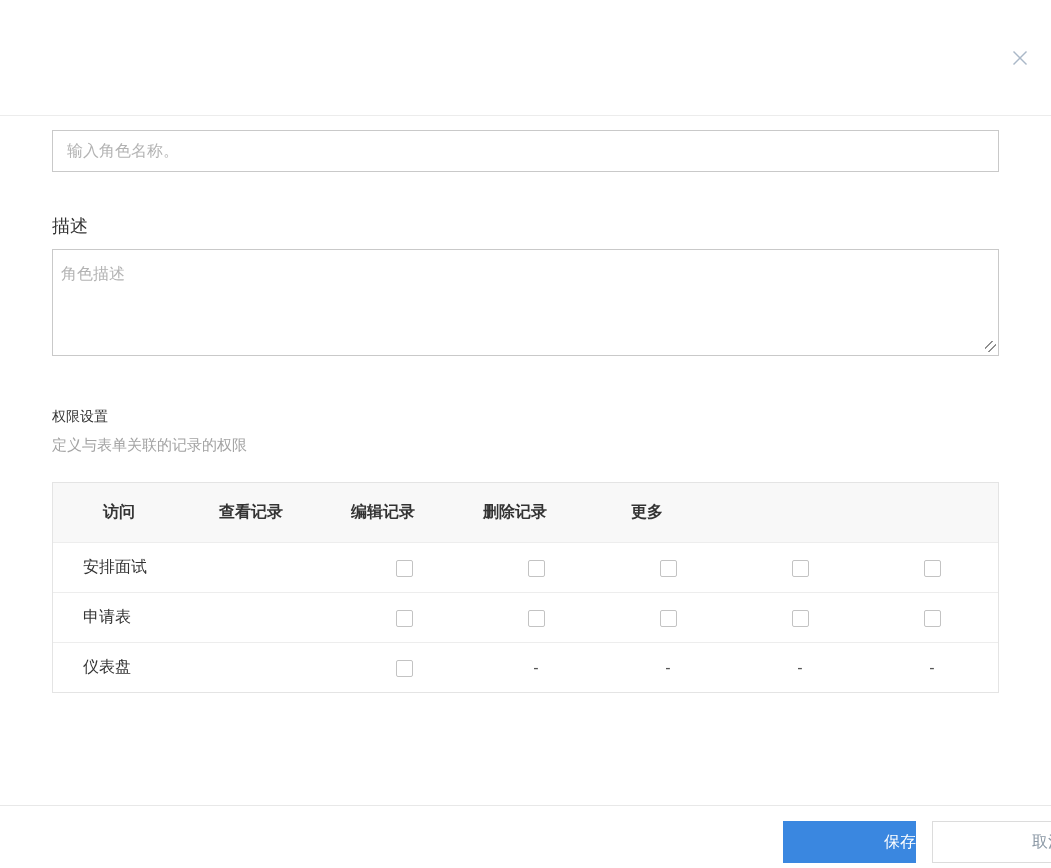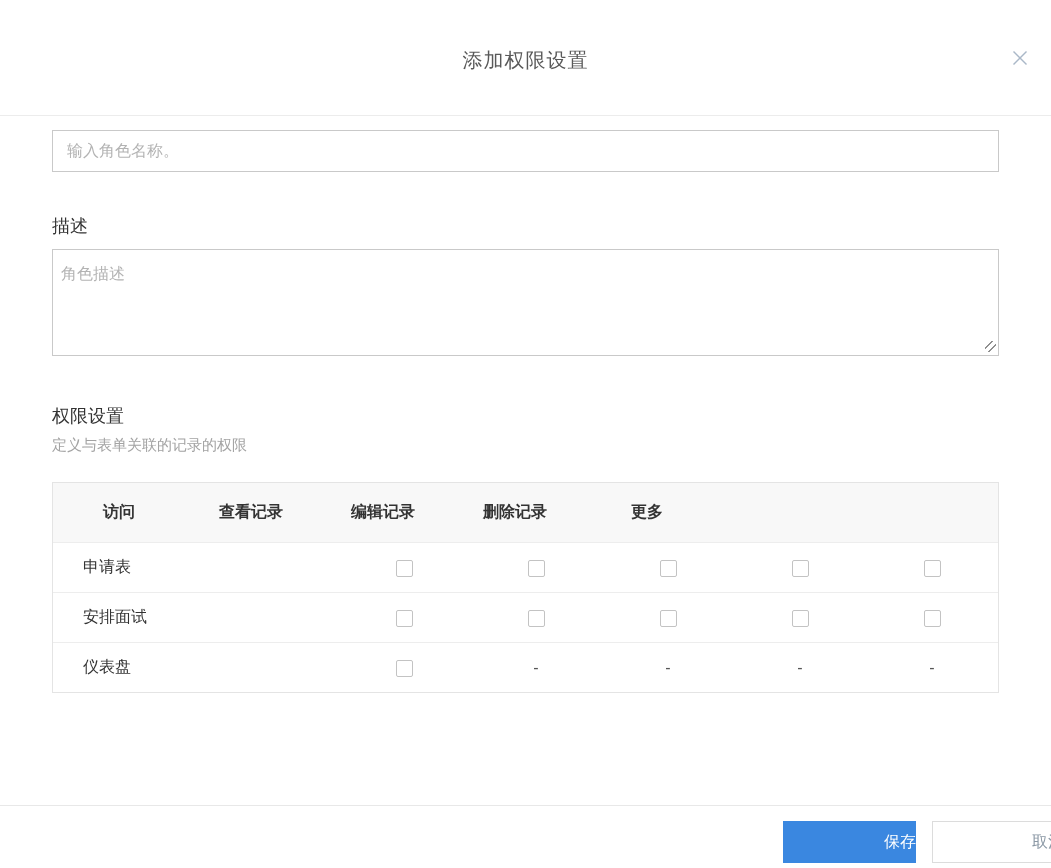--- a/index.html
+++ b/index.html
@@ -71,21 +71,21 @@
     width: 11px; height: 11px;
     background: linear-gradient(135deg,
       transparent 0 30%, #8f8f8f 30% 40%,
       transparent 40% 60%, #8f8f8f 60% 70%,
       transparent 70%);
     pointer-events: none;
   }
 
   .section-title {
     margin-top: 48px;
-    font-size: 18px;
+    font-size: 14px;
     color: #333333;
     height: 24px; line-height: 24px;
   }
   .section-subtitle {
     margin-top: 7px;
     font-size: 15px;
     color: #a3a3a3;
     height: 20px; line-height: 20px;
   }
 
@@ -140,21 +140,20 @@
     border: 1px solid #dcdcdc;
     color: #8b98a5;
   }
 </style>
 </head>
 <body>
 
 <div class="dialog">
 
   <div class="modal-header">
-    <div class="modal-title">添加权限设置</div>
     <div class="close-btn">
       <svg width="16" height="16" viewBox="0 0 16 16">
         <line x1="1.5" y1="1.5" x2="14.5" y2="14.5" stroke="#aab8c8" stroke-width="1.4"></line>
         <line x1="14.5" y1="1.5" x2="1.5" y2="14.5" stroke="#aab8c8" stroke-width="1.4"></line>
       </svg>
     </div>
   </div>
 
   <div class="modal-body">
 
@@ -172,29 +171,29 @@
     <div class="perm-table">
       <div class="trow thead">
         <div class="tcell data-cell">访问</div>
         <div class="tcell data-cell">查看记录</div>
         <div class="tcell data-cell">编辑记录</div>
         <div class="tcell data-cell">删除记录</div>
         <div class="tcell data-cell">更多</div>
       </div>
       <div id="perm-rows">
           <div class="trow">
-            <div class="tcell module-cell">申请表</div>
+            <div class="tcell module-cell">安排面试</div>
             <div class="tcell data-cell"><span class="checkbox"></span></div>
             <div class="tcell data-cell"><span class="checkbox"></span></div>
             <div class="tcell data-cell"><span class="checkbox"></span></div>
             <div class="tcell data-cell"><span class="checkbox"></span></div>
             <div class="tcell data-cell"><span class="checkbox"></span></div>
           </div>
           <div class="trow">
-            <div class="tcell module-cell">安排面试</div>
+            <div class="tcell module-cell">申请表</div>
             <div class="tcell data-cell"><span class="checkbox"></span></div>
             <div class="tcell data-cell"><span class="checkbox"></span></div>
             <div class="tcell data-cell"><span class="checkbox"></span></div>
             <div class="tcell data-cell"><span class="checkbox"></span></div>
             <div class="tcell data-cell"><span class="checkbox"></span></div>
           </div>
           <div class="trow">
             <div class="tcell module-cell">仪表盘</div>
             <div class="tcell data-cell"><span class="checkbox"></span></div>
             <div class="tcell data-cell dash">-</div>

